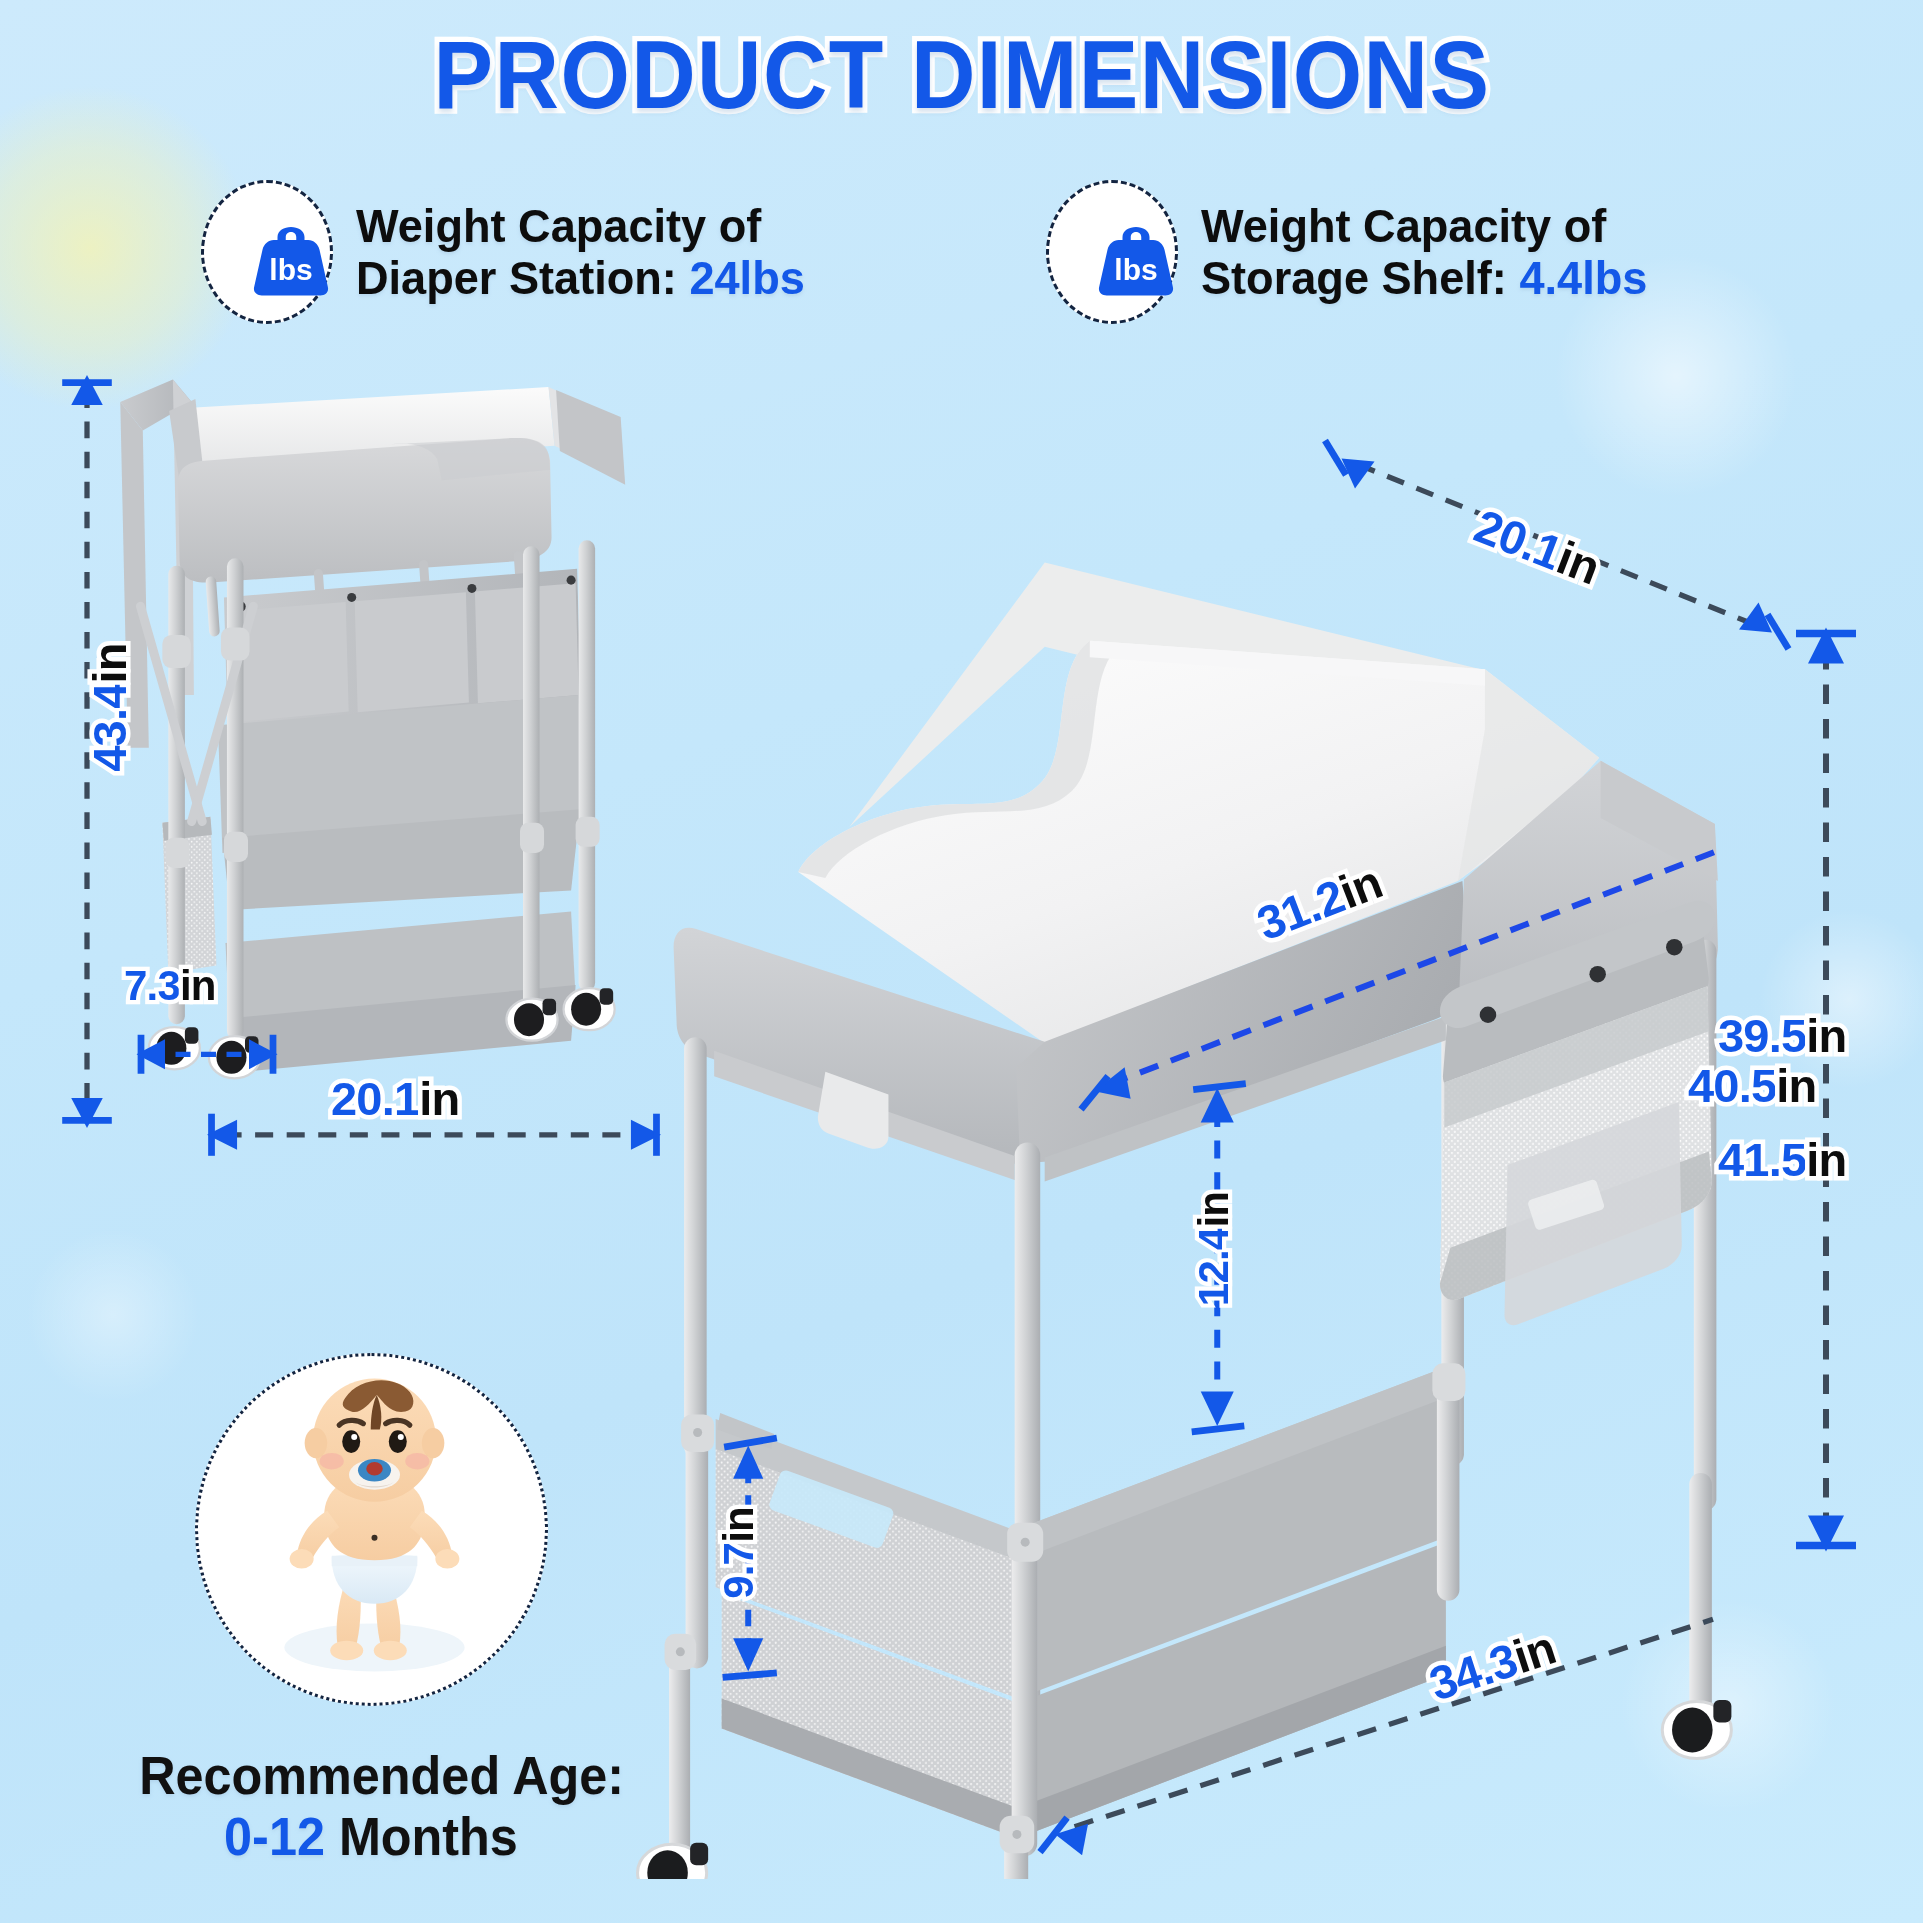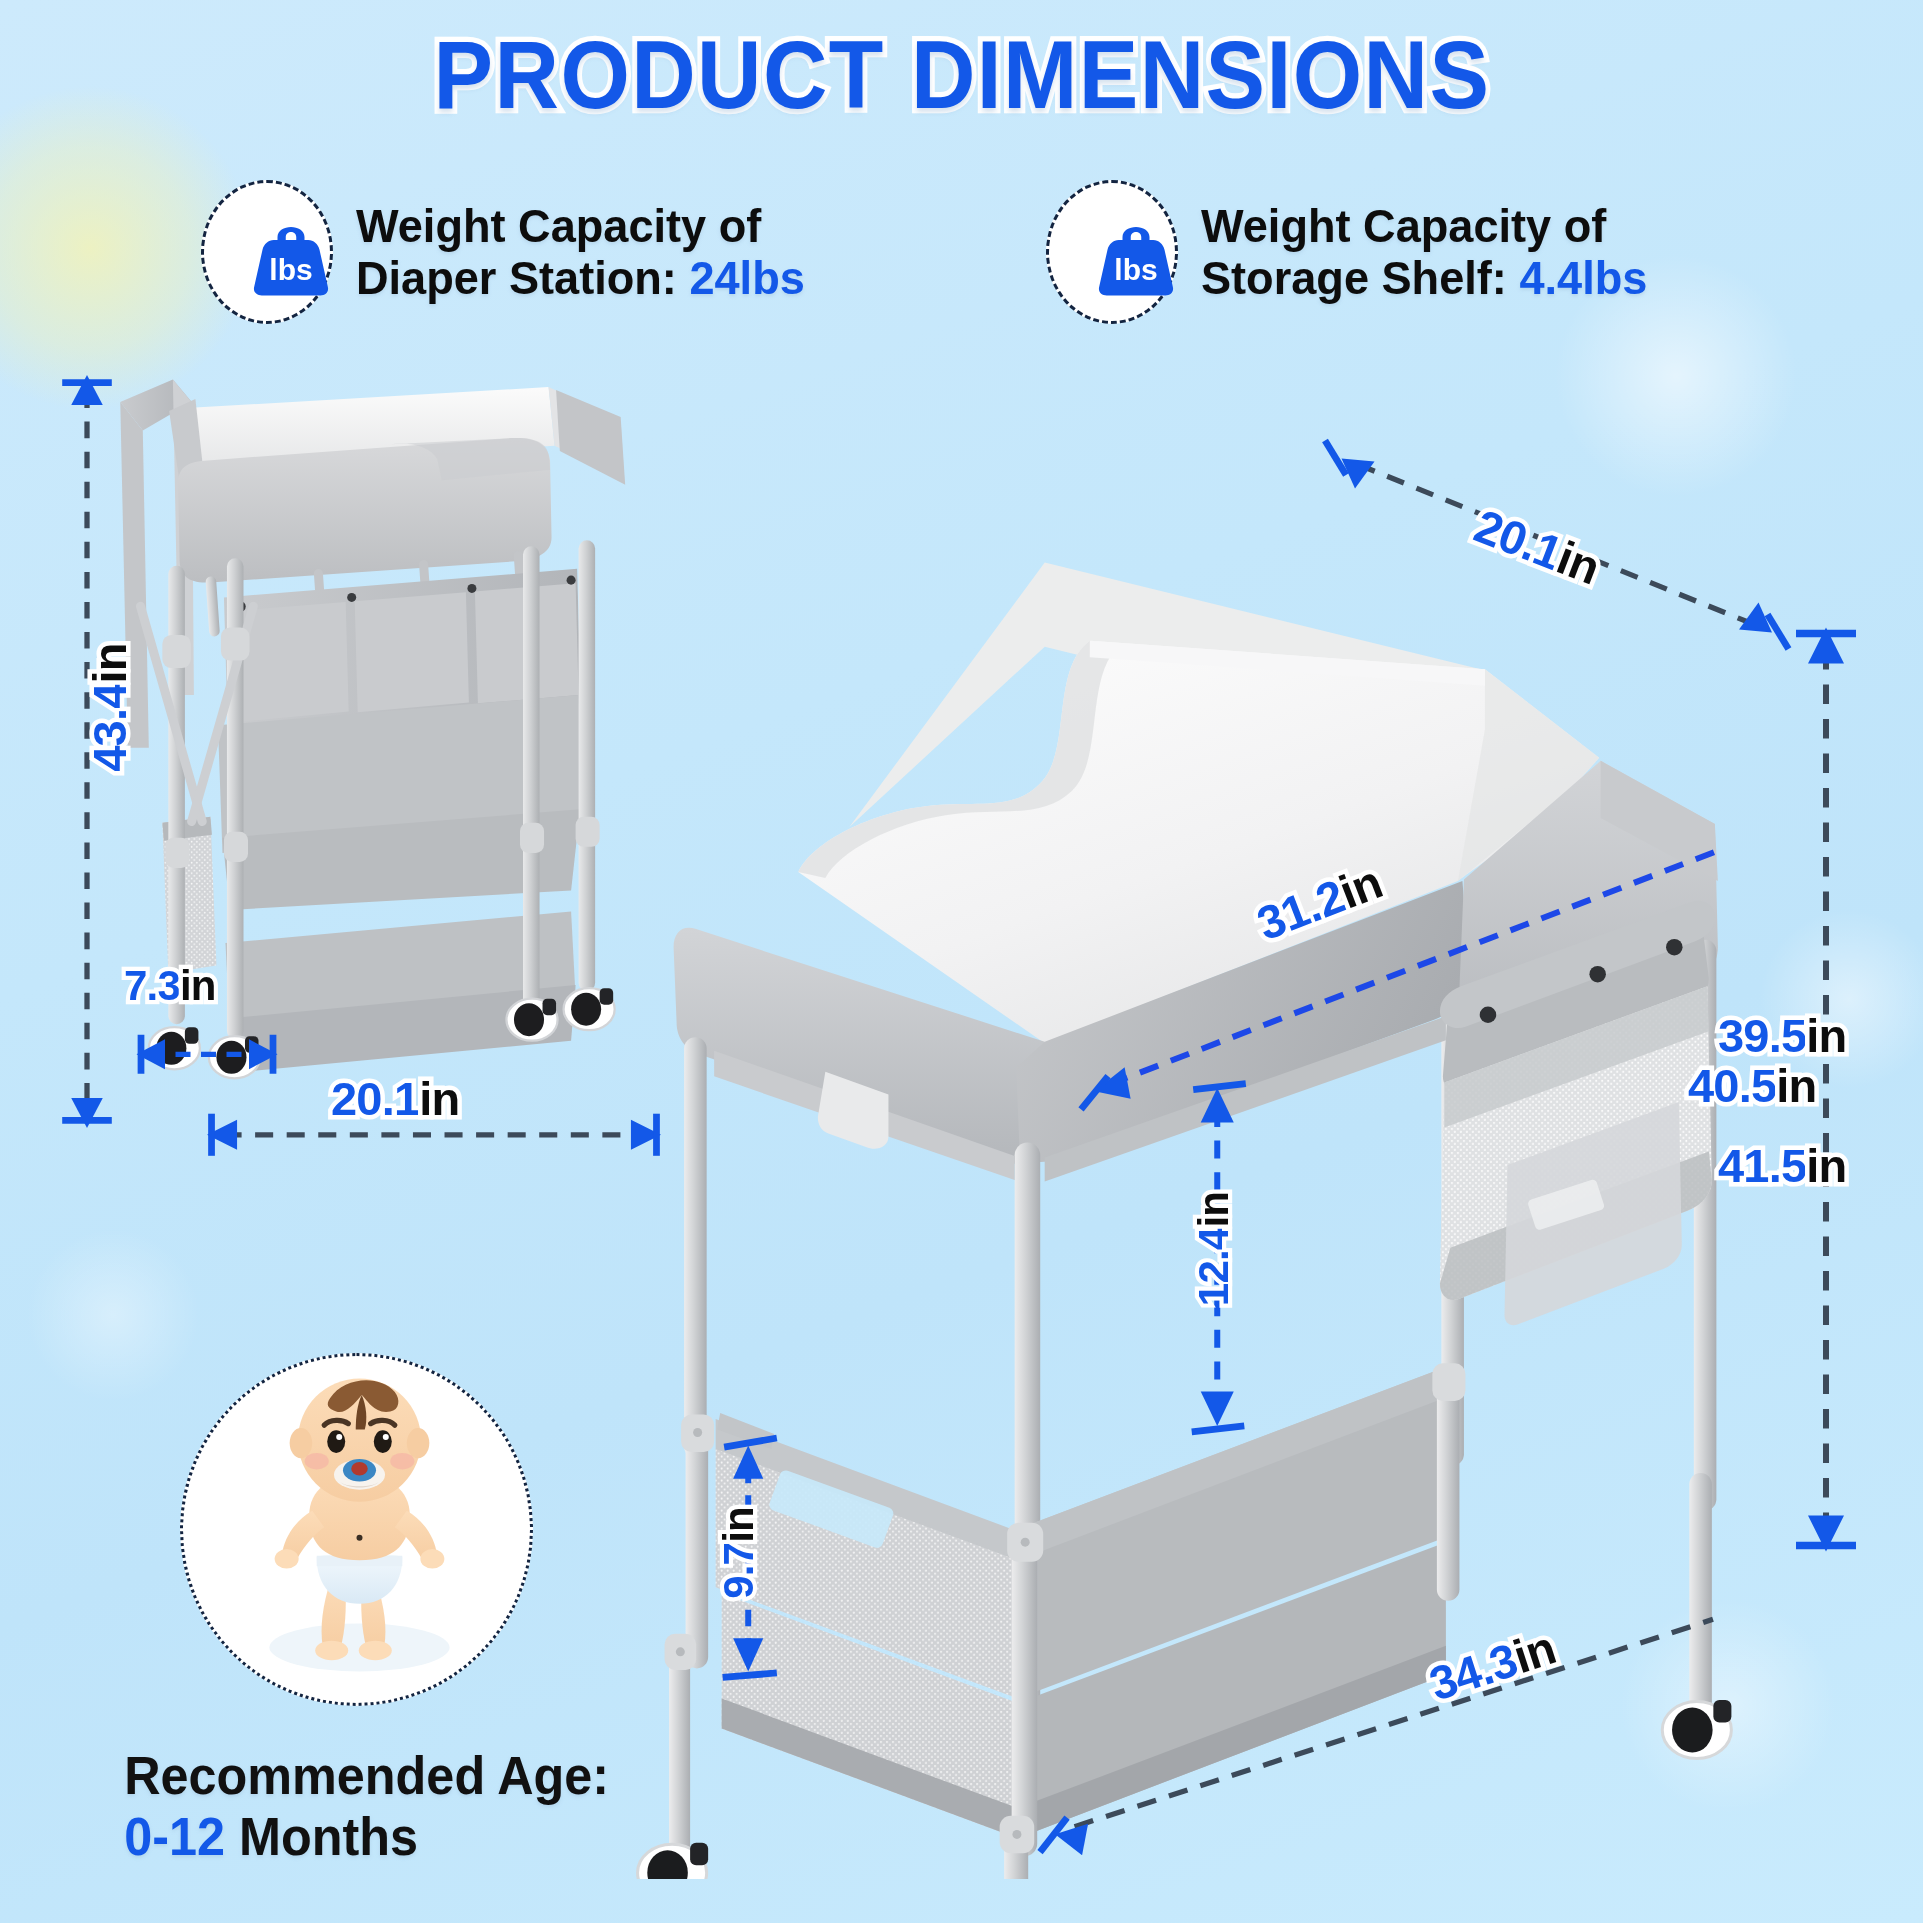--- a/index.html
+++ b/index.html
@@ -62,21 +62,21 @@
     font-size: 47px; line-height: 1.10;
     color: #0d0d0d; font-weight: 700;
     white-space: nowrap;
     text-shadow: 0 2.3px 3.8px rgba(150,180,210,0.35);
     transform: scaleX(0.96);
     transform-origin: left center;
   }
   .badge-text .val { color: #1358e8; }
 
   
-  #age-block { position: absolute; left: 112px; top: 1353px; width: 488px; }
+  #age-block { position: absolute; left: 127px; top: 1353px; width: 488px; text-align: center; }
   #age-circle {
     width: 353px; height: 353px; margin: 0 auto;
     background: #ffffff; border-radius: 50%;
     border: 3.8px dotted #132440;
     position: relative; overflow: hidden;
   }
   #age-caption {
     margin-top: 39px;
     font-size: 53px; font-weight: 700; line-height: 1.16;
     color: #111; white-space: nowrap;
@@ -478,21 +478,21 @@
   <polygon points="60,1246 36,1198 84,1198" fill="#1358e8"></polygon>
   <line x1="20" y1="22" x2="100" y2="22" stroke="#1358e8" stroke-width="10"></line>
   <line x1="20" y1="1238" x2="100" y2="1238" stroke="#1358e8" stroke-width="10"></line>
 </svg>
 <div class="dim" style="left:1718px; top:984px;margin-top:24px;">
   <span>39.5</span><span class="u">in</span>
 </div>
 <div class="dim" style="left:1688px; top:1058px;">
   <span>40.5</span><span class="u">in</span>
 </div>
-<div class="dim" style="left:1718px; top:1132px;margin-top:6px;">
+<div class="dim" style="left:1718px; top:1132px;">
   <span>41.5</span><span class="u">in</span>
 </div>
 
 <div id="age-block">
   <div id="age-circle">
     <svg width="353" height="353" viewBox="0 0 470 470">
       <defs>
         <linearGradient id="skin" x1="0" y1="0" x2="0" y2="1">
           <stop offset="0" stop-color="#fcdcb8"></stop>
             <stop offset="1" stop-color="#f6cda2"></stop>

